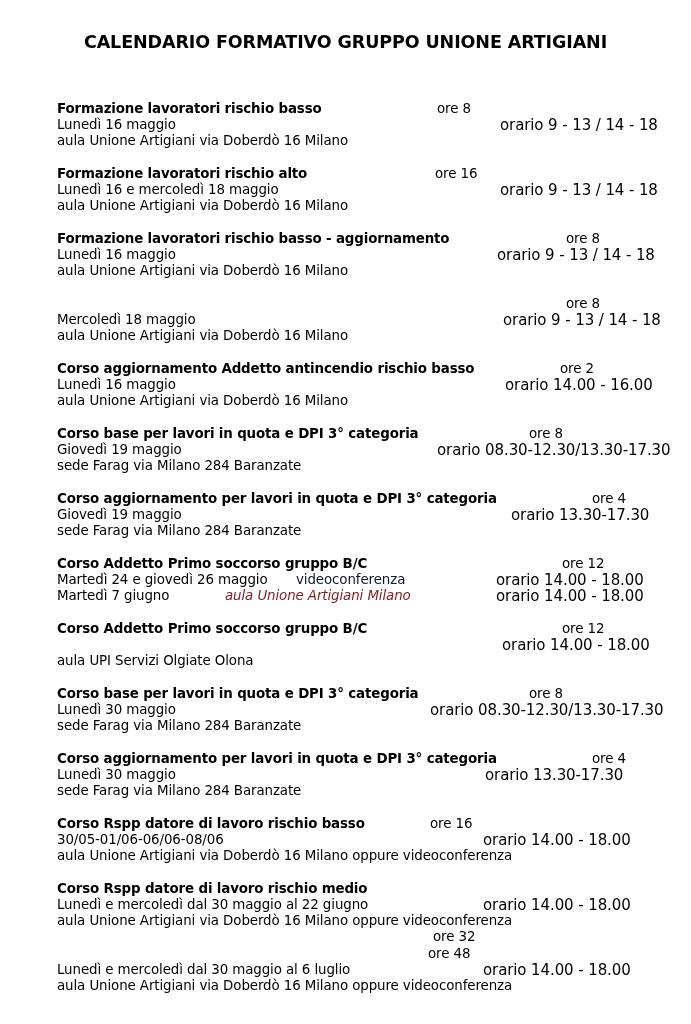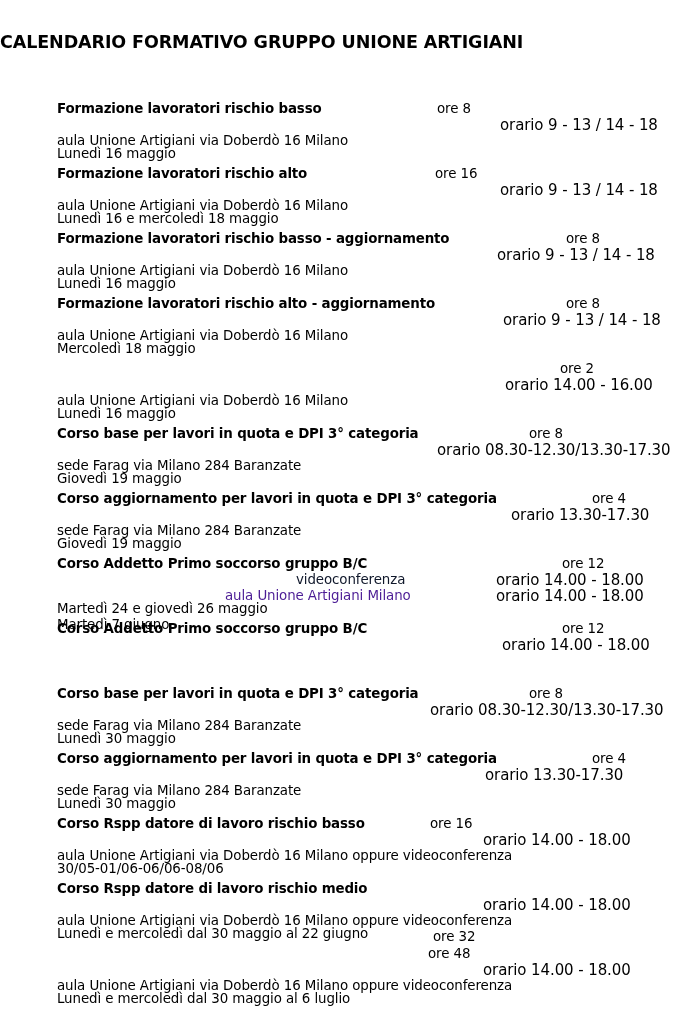--- a/index.html
+++ b/index.html
@@ -19,20 +19,21 @@
     position: relative;
     width: 691px;
     height: 1024px;
     background: #ffffff;
   }
   .doc-title {
     position: absolute;
     left: 0;
     top: 32px;
     width: 691px;
+    text-align: center;
     font-size: 17.5px;
     font-weight: bold;
     letter-spacing: -0.1px;
     color: #000000;
   }
   .entries {
     position: absolute;
     left: 0;
     top: 101px;
     width: 691px;
@@ -55,21 +56,20 @@
     font-size: 13.4px;
     font-weight: bold;
     letter-spacing: -0.15px;
   }
   .ln-date {
     position: absolute;
     left: 57px;
     top: 0;
     font-size: 13.4px;
     letter-spacing: -0.1px;
-    margin-top: 29px;
   }
   .ln-venue {
     position: absolute;
     left: 57px;
     top: 0;
     font-size: 13.4px;
     letter-spacing: -0.1px;
   }
   .ore {
     position: absolute;
@@ -130,33 +130,33 @@
         <div class="line">
           <span class="ln-date">Lunedì 16 maggio</span>
           <span class="orario" style="left: 497px;">orario 9 - 13 / 14 - 18</span>
         </div>
         <div class="line">
           <span class="ln-venue">aula Unione Artigiani via Doberdò 16 Milano</span>
         </div>
       </div>
       <div class="entry">
         <div class="line">
-          <span class="ln-title">Formazione lavoratori rischio alto - aggiornamento</span>
           <span class="ore" style="left: 566px;">ore 8</span>
         </div>
         <div class="line">
           <span class="ln-date">Mercoledì 18 maggio</span>
           <span class="orario" style="left: 503px;">orario 9 - 13 / 14 - 18</span>
         </div>
         <div class="line">
           <span class="ln-venue">aula Unione Artigiani via Doberdò 16 Milano</span>
         </div>
       </div>
       <div class="entry">
         <div class="line">
+          <span class="ln-title">Corso aggiornamento Addetto antincendio rischio basso</span>
           <span class="ore" style="left: 560px;">ore 2</span>
         </div>
         <div class="line">
           <span class="ln-date">Lunedì 16 maggio</span>
           <span class="orario" style="left: 505px;">orario 14.00 - 16.00</span>
         </div>
         <div class="line">
           <span class="ln-venue">aula Unione Artigiani via Doberdò 16 Milano</span>
         </div>
       </div>
@@ -191,31 +191,34 @@
           <span class="ln-title">Corso Addetto Primo soccorso gruppo B/C</span>
           <span class="ore" style="left: 562px;">ore 12</span>
         </div>
         <div class="line">
           <span class="ln-date">Martedì 24 e giovedì 26 maggio</span>
           <span class="note-red" style="left: 296px; color: #0f172a;">videoconferenza</span>
           <span class="orario" style="left: 496px;">orario 14.00 - 18.00</span>
         </div>
         <div class="line">
           <span class="ln-date">Martedì 7 giugno</span>
-          <span class="note-red" style="left: 225px; color: #4c1d95;">aula Unione Artigiani Milano</span>
+          <span class="note-red" style="left: 225px; color: #7f1d1d; font-style: italic;">aula Unione Artigiani Milano</span>
           <span class="orario" style="left: 496px;">orario 14.00 - 18.00</span>
         </div>
       </div>
       <div class="entry">
         <div class="line">
           <span class="ln-title">Corso Addetto Primo soccorso gruppo B/C</span>
           <span class="ore" style="left: 562px;">ore 12</span>
         </div>
         <div class="line">
           <span class="orario" style="left: 502px;">orario 14.00 - 18.00</span>
+        </div>
+        <div class="line">
+          <span class="ln-venue">aula UPI Servizi Olgiate Olona</span>
         </div>
       </div>
       <div class="entry">
         <div class="line">
           <span class="ln-title">Corso base per lavori in quota e DPI 3° categoria</span>
           <span class="ore" style="left: 529px;">ore 8</span>
         </div>
         <div class="line">
           <span class="ln-date">Lunedì 30 maggio</span>
           <span class="orario" style="left: 430px;">orario 08.30-12.30/13.30-17.30</span>

